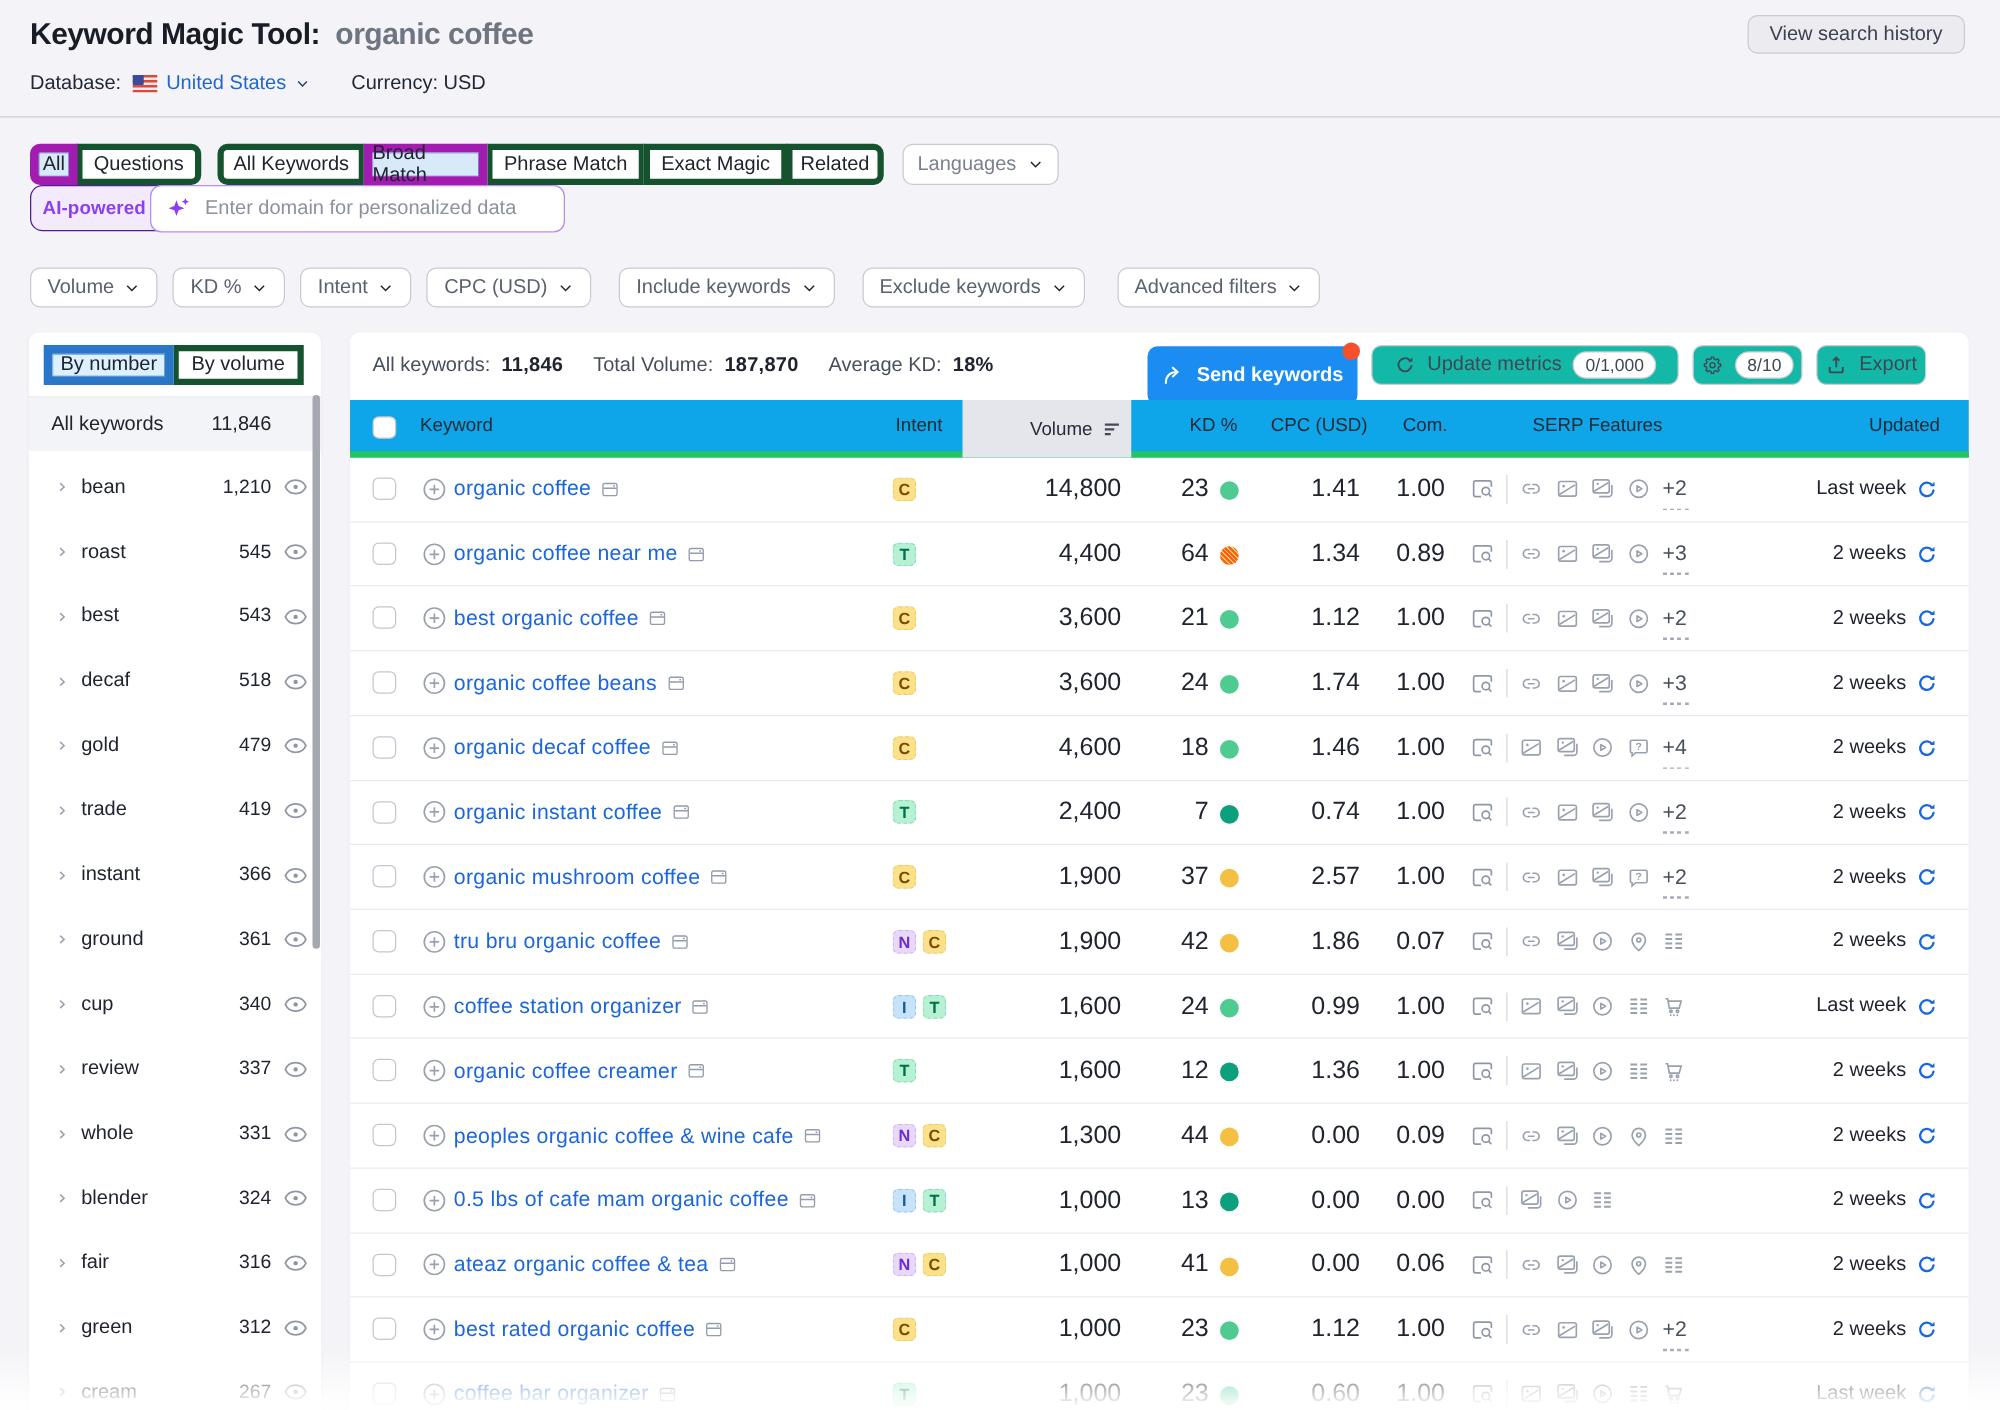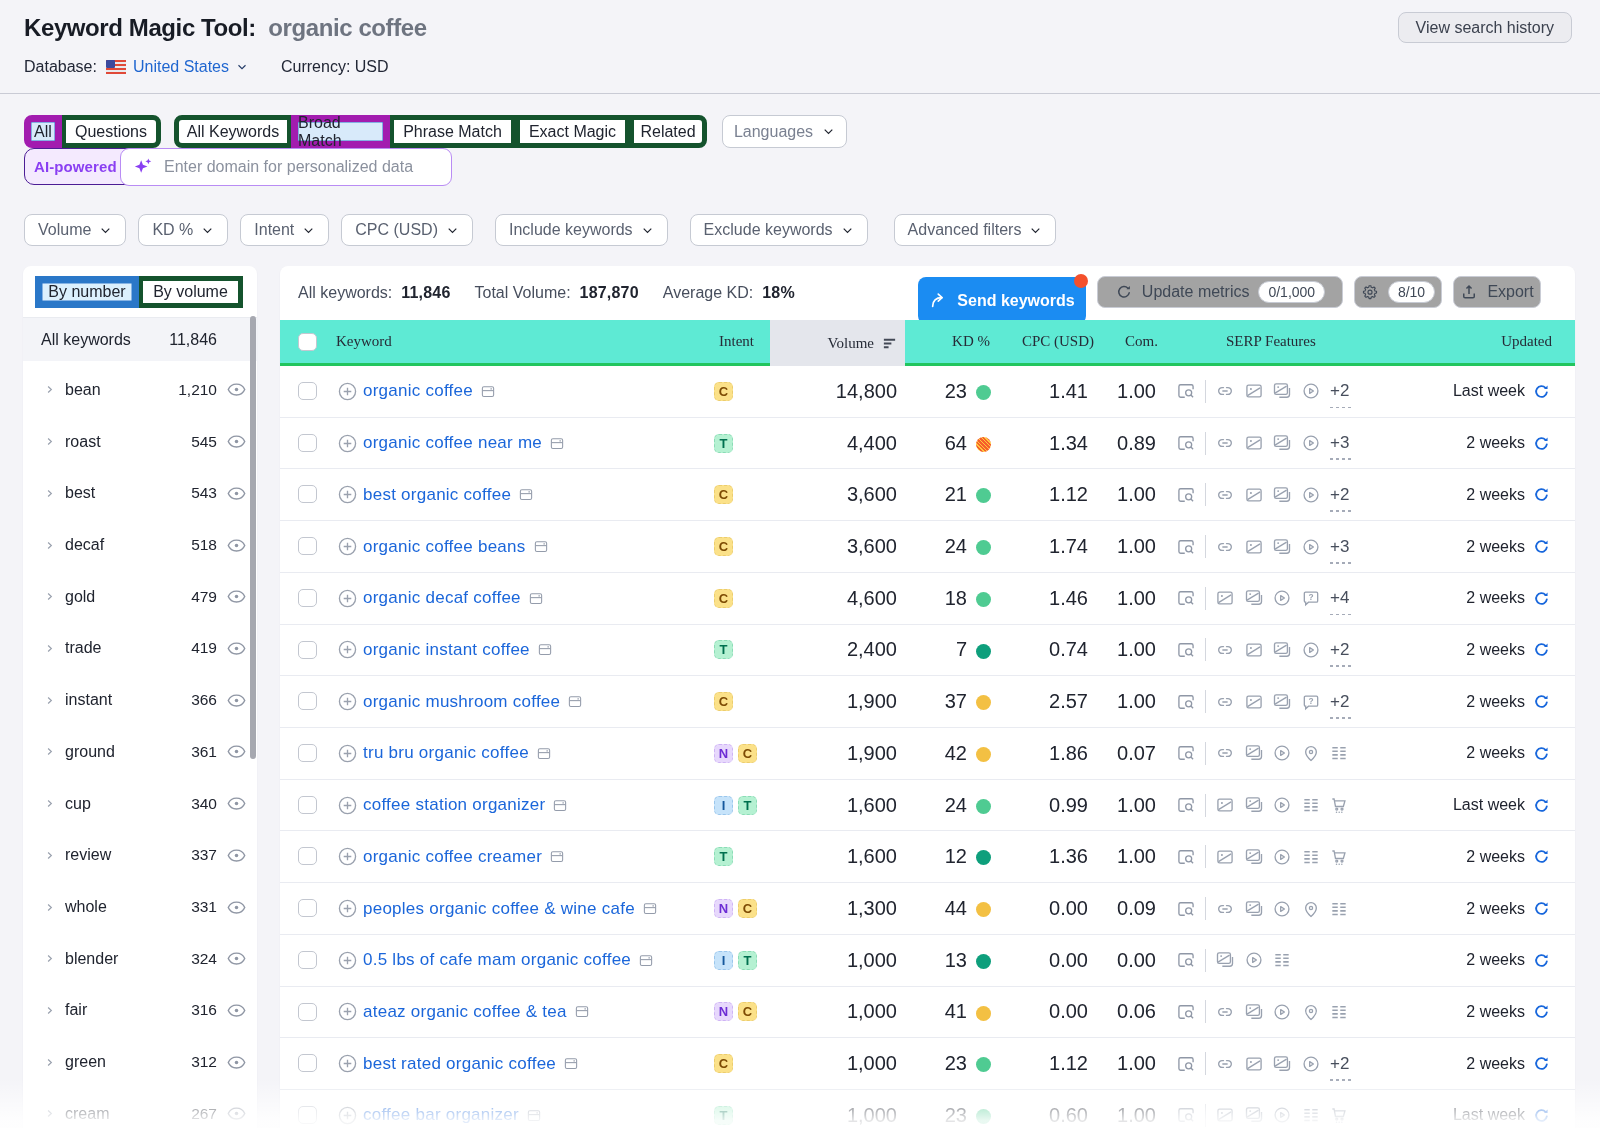--- a/index.html
+++ b/index.html
@@ -65,32 +65,32 @@
 .sscroll { position:absolute; left:227px; top:50px; width:6px; height:443px; background:#a6a8b0; border-radius:3px;}
 
 
 .stats { position:absolute; left:18px; top:0; height:54px; display:flex; align-items:center; font-size:16px; color:#474e5d;}
 .stats b { color:#20242f; margin:0 0 0 9px; letter-spacing:.2px;}
 .stats .sp { margin-left:24px; }
 .skbtn { position:absolute; left:638px; top:11px; width:168px; height:47px; background:#1b8cf2; border-radius:8px;
   display:flex; align-items:center; justify-content:center; gap:9px; color:#fff; font-size:16px; font-weight:700;}
 .skbtn svg { width:19px; height:19px; }
 .odot { position:absolute; left:794px; top:8px; width:14px; height:14px; border-radius:50%; background:#f4502c; z-index:3;}
-.gbtn { position:absolute; top:10px; height:32px; background:#a3a3a3; border:1px solid #c9ccd5; border-radius:8px;
+.gbtn { position:absolute; top:10px; height:32px; background:#14b8a6; border:1px solid #c9ccd5; border-radius:8px;
   display:flex; align-items:center; justify-content:center; font-size:16px; color:#3f4856; gap:9px;}
 .gbtn .pill { background:#fff; border:1px solid #c6cad3; border-radius:11px; height:22px; display:flex; align-items:center;
   padding:0 9px; font-size:14px; color:#3f4856;}
 .gbtn svg { width:18px; height:18px; stroke:#3f4856; fill:none; stroke-width:2;}
 .ubtn { left:817px; width:246px; }
 .cbtn { left:1074px; width:88px; }
 .ebtn { left:1173px; width:88px; }
 
 
-.thead { position:absolute; left:0; top:54px; width:100%; height:46px; background:#5eead4; font-size:15px; color:#262b37;
-  border-bottom:3px solid #22c55e;font-family:Liberation Serif, serif; }
+.thead { position:absolute; left:0; top:54px; width:100%; height:46px; background:#0ea5e9; font-size:15px; color:#262b37;
+  border-bottom:5px solid #22c55e; }
 .thead .cb { top:13px; }
 .th { position:absolute; top:0; height:100%; display:flex; align-items:center; }
 .th-kw { left:56px; }
 .th-int { right:821px; }
 .volcell { position:absolute; left:490px; top:0; width:135px; height:46px; background:#e4e6ec; display:flex; align-items:center; justify-content:flex-end; padding-right:8px; gap:8px;}
 .volcell svg { width:15px; height:15px; stroke:#434956; fill:none; stroke-width:2;}
 .th-kd { right:585px; } .th-cpc { right:481px; } .th-com { right:417px; }
 .th-serp { left:946px; } .th-upd { right:23px; }
 
 

